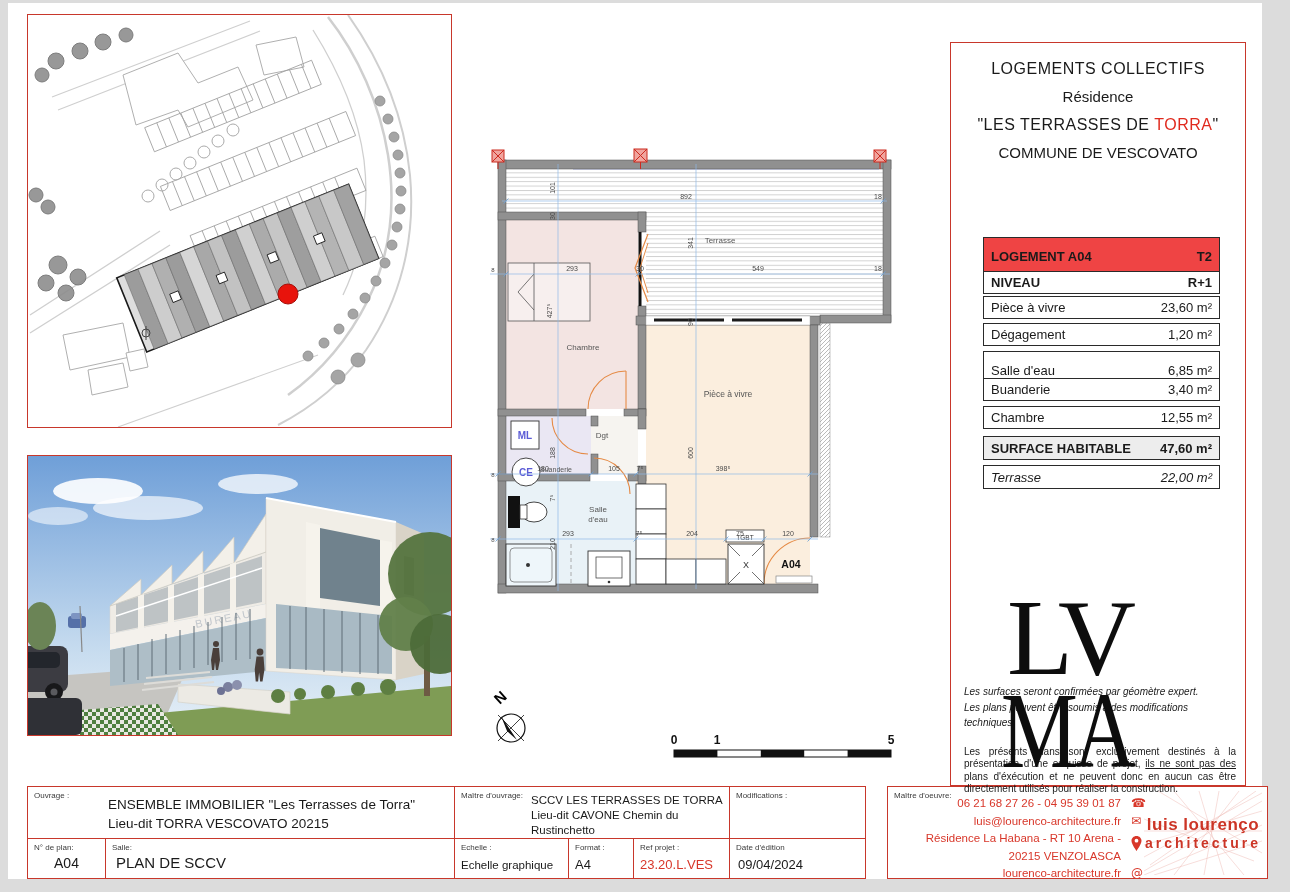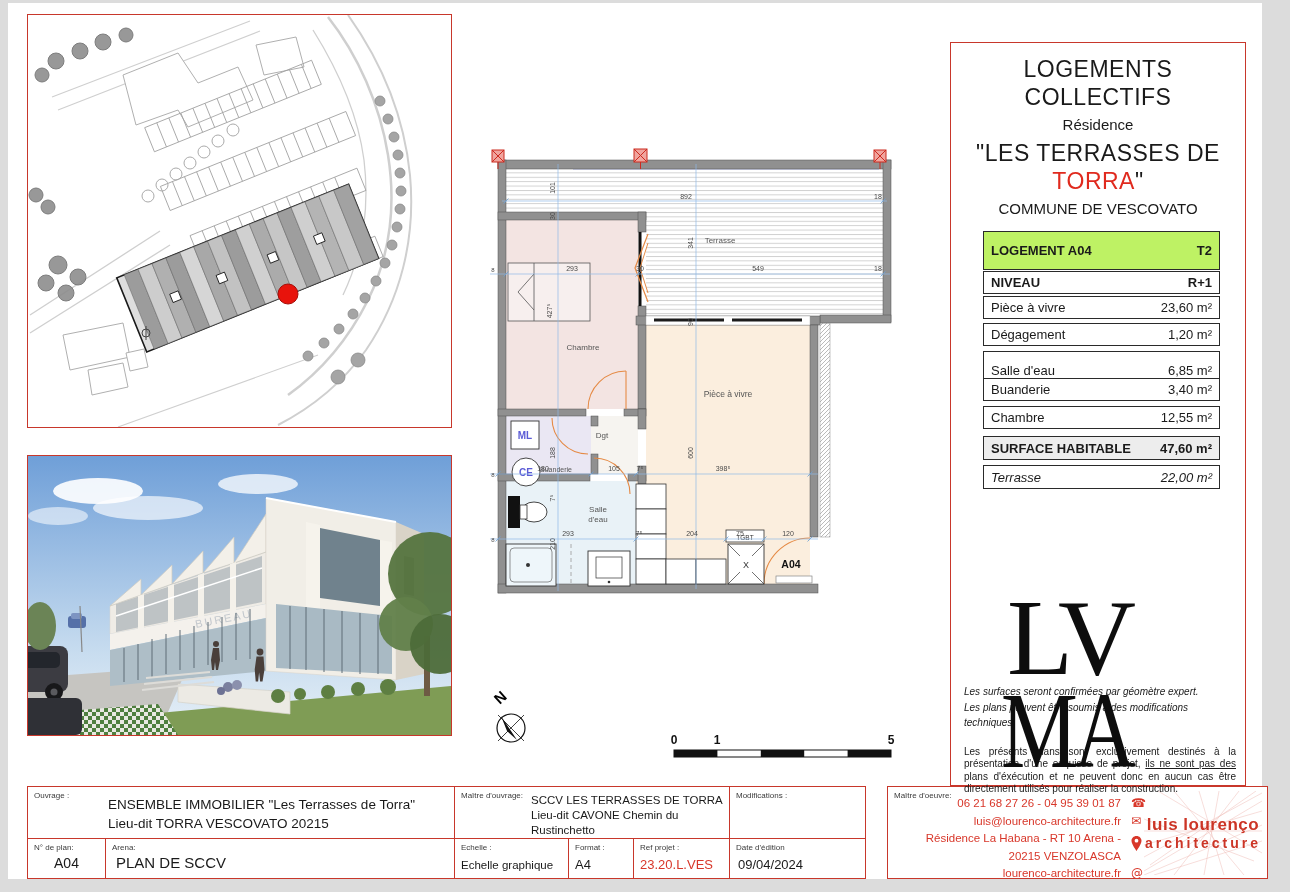--- a/index.html
+++ b/index.html
@@ -11,21 +11,21 @@
     --door:#e58a45;
   }
   *{box-sizing:border-box;margin:0;padding:0}
   html,body{width:1290px;height:892px;overflow:hidden}
   body{position:relative;background:#dcdcdc;font-family:"Liberation Sans",sans-serif;color:var(--ink)}
   .sheet{position:absolute;left:8px;top:3px;width:1254px;height:876px;background:#fff}
   .frame{position:absolute;border:1px solid var(--red);background:#fff}
   
   .panel{position:absolute;left:950px;top:42px;width:296px;height:744px;border:1px solid var(--red);background:#fff}
   .panel-header{position:absolute;left:0;top:12px;width:100%;text-align:center;line-height:28px}
-  .ph1{font-size:23px;letter-spacing:.5px}
+  .ph1{font-size:16px;letter-spacing:.5px}
   .ph2{font-size:15px}
   .accent{color:var(--accent)}
   .areas-row{position:absolute;left:32px;width:237px;border:1px solid #2a2a2a;background:#fff;
     display:flex;justify-content:space-between;align-items:center;padding:0 7px;font-size:13px}
   .bold{font-weight:bold}
   .lvma{position:absolute;left:56px;top:548px;z-index:3;pointer-events:none;
     font-family:"Liberation Serif",serif;font-size:108px;line-height:93px;color:#0d0d0d;letter-spacing:-5px}
   .lvma .ma{transform:scaleX(.8);transform-origin:left center;margin-left:-6px}
   .notes{position:absolute;left:13px;top:641px;width:272px;z-index:2}
   .notes .it{font-style:italic;font-size:10px;line-height:15.5px}
@@ -485,21 +485,21 @@
 </svg>
 
 <div class="panel">
   <div class="panel-header">
     <div class="ph1">LOGEMENTS COLLECTIFS</div>
     <div class="ph2">Résidence</div>
     <div class="ph1"><span>"LES TERRASSES DE </span><span class="accent">TORRA</span><span>"</span></div>
     <div class="ph2">COMMUNE DE VESCOVATO</div>
   </div>
 
-  <div class="areas-row bold" style="top:188px;height:39px;background:#bef264">
+  <div class="areas-row bold" style="top:194px;height:39px;background:#ef4444">
     <span>LOGEMENT A04</span>
       <span>T2</span>
   </div>
   <div class="areas-row bold" style="top:228px;height:23px">
     <span>NIVEAU</span>
       <span>R+1</span>
   </div>
   <div class="areas-row" style="top:253px;height:23px">
     <span>Pièce à vivre</span>
       <span>23,60 m²</span>
@@ -557,21 +557,21 @@
   </div>
 </div>
 <div class="cell" style="left:729px;top:786px;width:137px;height:53px">
   <span class="lbl">Modifications :</span>
 </div>
 <div class="cell" style="left:27px;top:838px;width:79px;height:41px">
   <span class="lbl">N° de plan:</span>
   <div style="position:absolute;left:0;top:16px;width:100%;text-align:center;font-size:14px">A04</div>
 </div>
 <div class="cell" style="left:105px;top:838px;width:350px;height:41px">
-  <span class="lbl">Arena:</span>
+  <span class="lbl">Salle:</span>
   <div style="position:absolute;left:10px;top:15px;font-size:15px">PLAN DE SCCV</div>
 </div>
 <div class="cell" style="left:454px;top:838px;width:115px;height:41px">
   <span class="lbl">Echelle :</span>
   <div class="val-md" style="position:absolute;left:6px;top:19px">Echelle graphique</div>
 </div>
 <div class="cell" style="left:568px;top:838px;width:66px;height:41px">
   <span class="lbl">Format :</span>
   <div style="position:absolute;left:6px;top:18px;font-size:13px">A4</div>
 </div>

